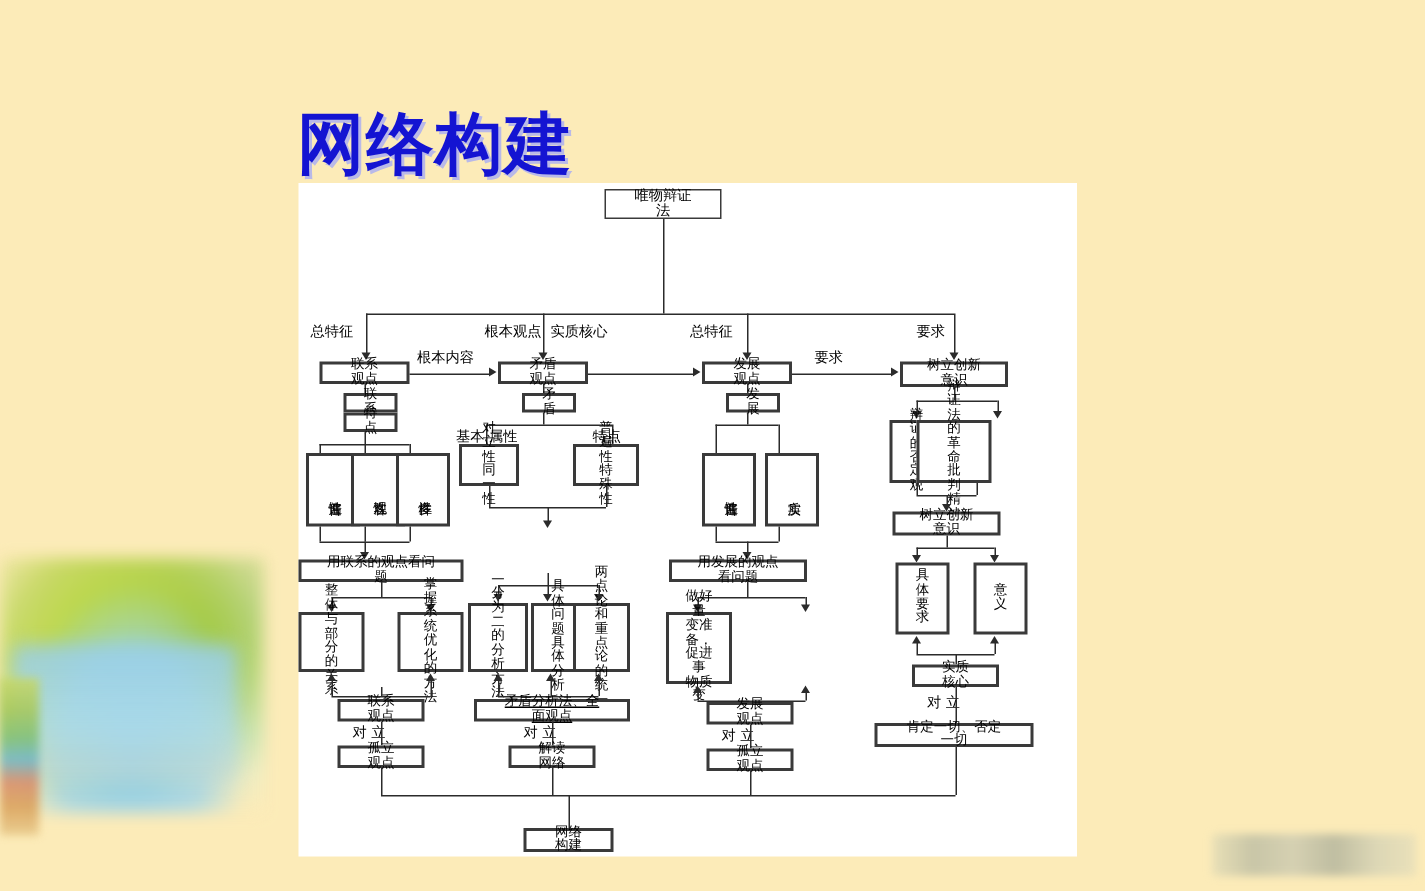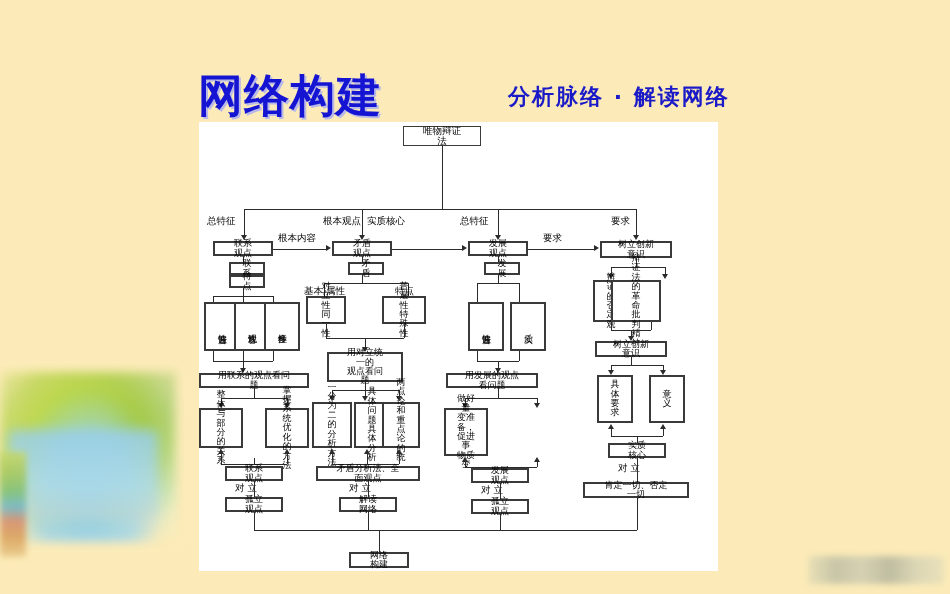--- a/index.html
+++ b/index.html
@@ -95,21 +95,20 @@
 <body>
 
 <div id="slide">
 
   <div class="deco-photo"></div>
   <div class="deco-photo2"></div>
   <div class="deco-strip"></div>
   <div class="watermark"></div>
 
   <div class="title-main">网络构建</div>
-  <div class="title-sub">分析脉络 · 解读网络</div>
 
   <div class="canvas">
 
     <div class="bx" style="left:204px;top:4px;width:78px;height:20px;font-size:9.5px;">唯物辩证法</div>
     <div class="ln lnv" style="left:243px;top:24px;height:63px;"></div>
 
     <div class="ln lnh" style="left:45px;top:87px;width:392px;"></div>
     <div class="ln lnv" style="left:45px;top:87px;height:27px;"></div>
     <div class="arw d" style="left:42px;top:113px;"></div>
     <div class="ln lnv" style="left:163px;top:87px;height:27px;"></div>
@@ -205,22 +204,20 @@
 同一性</div>
     <div class="bx b2" style="left:183px;top:174px;width:44px;height:28px;">普遍性
 特殊性</div>
 
     <div class="ln lnv" style="left:127px;top:202px;height:14px;"></div>
     <div class="ln lnv" style="left:205px;top:202px;height:14px;"></div>
     <div class="ln lnh" style="left:127px;top:216px;width:78px;"></div>
     <div class="ln lnv" style="left:166px;top:216px;height:10px;"></div>
     <div class="arw d" style="left:163px;top:225px;"></div>
 
-    <div class="bx b2" style="left:128px;top:230px;width:76px;height:30px;">用对立统一的
-观点看问题</div>
 
     <div class="ln lnv" style="left:166px;top:260px;height:8px;"></div>
     <div class="ln lnh" style="left:133px;top:268px;width:67px;"></div>
     <div class="ln lnv" style="left:133px;top:268px;height:8px;"></div>
     <div class="arw d" style="left:130px;top:274px;"></div>
     <div class="ln lnv" style="left:166px;top:268px;height:8px;"></div>
     <div class="arw d" style="left:163px;top:274px;"></div>
     <div class="ln lnv" style="left:200px;top:268px;height:8px;"></div>
     <div class="arw d" style="left:197px;top:274px;"></div>
 
@@ -237,21 +234,21 @@
 统一</div>
 
     <div class="arw u" style="left:130px;top:327px;"></div>
     <div class="ln lnv" style="left:133px;top:331px;height:11px;"></div>
     <div class="arw u" style="left:165px;top:327px;"></div>
     <div class="ln lnv" style="left:168px;top:331px;height:11px;"></div>
     <div class="arw u" style="left:197px;top:327px;"></div>
     <div class="ln lnv" style="left:200px;top:331px;height:11px;"></div>
     <div class="ln lnh" style="left:133px;top:342px;width:67px;"></div>
 
-    <div class="bx b2" style="left:117px;top:344px;width:104px;height:15px;">矛盾分析法、全面观点</div>
+    <div class="bx b2" style="left:117px;top:344px;width:104px;height:15px;text-decoration:underline;">矛盾分析法、全面观点</div>
     <div class="lbl" style="left:150px;top:360px;">对 立</div>
     <div class="ln lnv" style="left:169px;top:359px;height:16px;"></div>
     <div class="bx b2" style="left:140px;top:375px;width:58px;height:15px;">解读网络</div>
 
     <div class="ln lnv" style="left:299px;top:134px;height:6px;"></div>
     <div class="bx b2" style="left:285px;top:140px;width:29px;height:13px;">发展</div>
     <div class="ln lnv" style="left:299px;top:153px;height:8px;"></div>
     <div class="ln lnh" style="left:278px;top:161px;width:42px;"></div>
     <div class="ln lnv" style="left:278px;top:161px;height:19px;"></div>
     <div class="ln lnv" style="left:320px;top:161px;height:19px;"></div>

